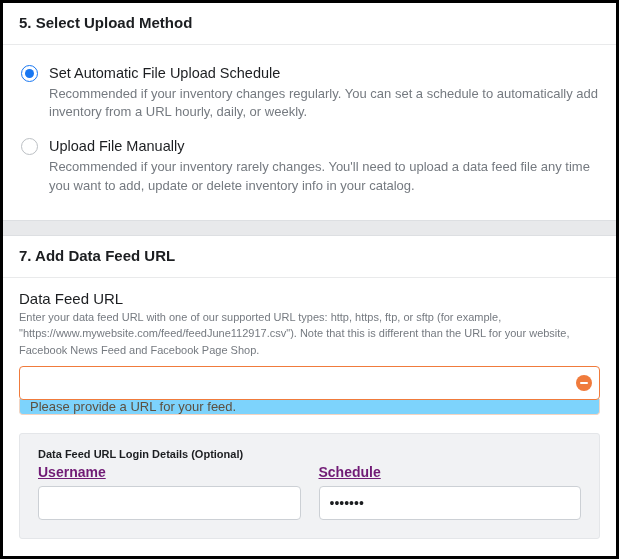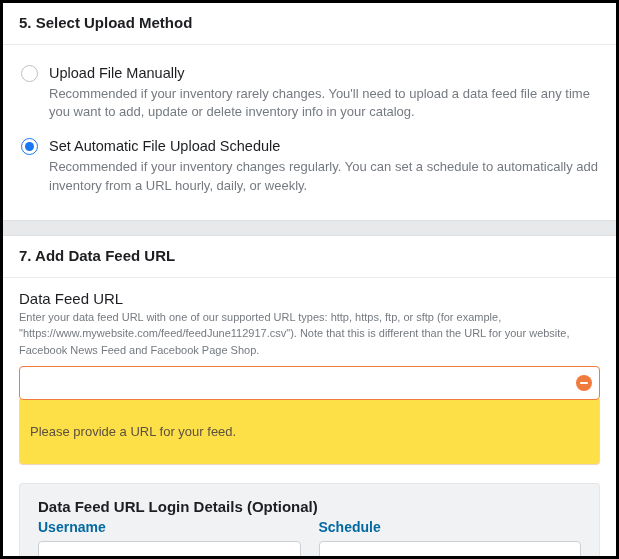--- a/index.html
+++ b/index.html
@@ -124,81 +124,82 @@
       justify-content: center;
     }
     .error-icon::before {
       content: '';
       width: 8px;
       height: 2px;
       background: #fff;
       border-radius: 1px;
     }
     .error-banner {
-      background: #fde047;
+      background: #7dd3fc;
       border: 1px solid #f3d4c2;
       border-top: none;
       border-bottom-left-radius: 4px;
       border-bottom-right-radius: 4px;
-      padding: 25px 10px;
+      padding: 0 10px;
       font-size: 13px;
       color: #5c5040;
       margin-top: -1px;
     }
     .login-box {
       margin: 18px 16px 0 16px;
       background: #f1f2f4;
       border: 1px solid #e4e6e9;
       border-radius: 3px;
       padding: 14px 18px 18px 18px;
     }
     .login-title {
-      font-size: 15px;
+      font-size: 11px;
       font-weight: 700;
       color: #1c1e21;
       margin-bottom: 4px;
     }
     .login-desc {
       font-size: 14px;
       color: #60656c;
       line-height: 1.45;
       margin-bottom: 14px;
     }
     .login-row {
       display: flex;
       gap: 18px;
     }
     .login-col { flex: 1; }
     .login-label {
       font-size: 14px;
       font-weight: 700;
-      color: #0369a1;
+      color: #701a75;
       margin-bottom: 6px;
       display: block;
+      text-decoration: underline;
     }
   </style>
 </head>
 <body>
 
 <div class="section-header">5. Select Upload Method</div>
 <div class="section-body">
+
+  <div class="radio-option">
+    <div class="radio-circle selected"></div>
+    <div class="radio-text">
+      <div class="radio-title">Set Automatic File Upload Schedule</div>
+      <div class="radio-desc">Recommended if your inventory changes regularly. You can set a schedule to automatically add inventory from a URL hourly, daily, or weekly.</div>
+    </div>
+  </div>
 
   <div class="radio-option">
     <div class="radio-circle"></div>
     <div class="radio-text">
       <div class="radio-title">Upload File Manually</div>
       <div class="radio-desc">Recommended if your inventory rarely changes. You'll need to upload a data feed file any time you want to add, update or delete inventory info in your catalog.</div>
-    </div>
-  </div>
-
-  <div class="radio-option">
-    <div class="radio-circle selected"></div>
-    <div class="radio-text">
-      <div class="radio-title">Set Automatic File Upload Schedule</div>
-      <div class="radio-desc">Recommended if your inventory changes regularly. You can set a schedule to automatically add inventory from a URL hourly, daily, or weekly.</div>
     </div>
   </div>
 
 </div>
 
 <div class="gap-bar"></div>
 
 <div class="section-header">7. Add Data Feed URL</div>
 
 <div class="feed-section">

